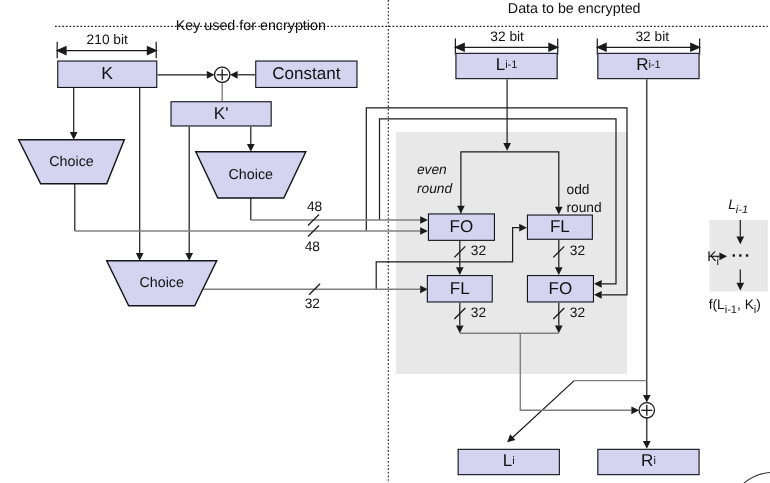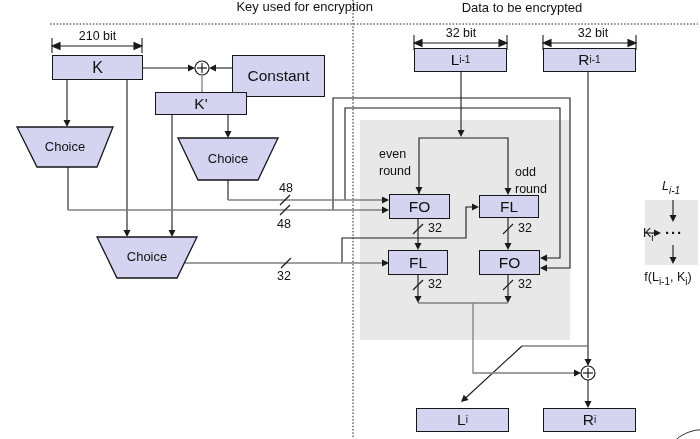--- a/index.html
+++ b/index.html
@@ -156,31 +156,31 @@
           <line x1="202" y1="63" x2="202" y2="73"></line>
       </g>
       <g>
         <circle cx="588" cy="373" r="7"></circle>
         <line x1="583" y1="373" x2="593" y2="373"></line>
           <line x1="588" y1="368" x2="588" y2="378"></line>
       </g>
     </g>
   </svg>
 
-  <div class="lbl title center" style="left:83px;top:0;width:290px;text-align:right;">Key used for encryption</div>
+  <div class="lbl title center" style="left:83px;top:16px;width:290px;">Key used for encryption</div>
   <div class="lbl title center" style="left:412px;top:1px;width:220px;">Data to be encrypted</div>
 
   <div class="lbl small center" style="left:60px;top:29px;width:75px;">210 bit</div>
   <div class="lbl small center" style="left:424px;top:26px;width:74px;">32 bit</div>
   <div class="lbl small center" style="left:556px;top:26px;width:74px;">32 bit</div>
 
   <div class="box" style="left:52px;top:55px;width:91px;height:25px;font-size:16px;">
     <span>K</span>
   </div>
-  <div class="box" style="left:232px;top:55px;width:93px;height:42px;">
+  <div class="box" style="left:232px;top:55px;width:93px;height:25px;">
     <span>Constant</span>
   </div>
   <div class="box" style="left:155px;top:92px;width:92px;height:23px;">
     <span>K'</span>
   </div>
 
   <div class="lbl center" style="left:17px;top:140px;width:96px;font-size:13px;">Choice</div>
   <div class="lbl center" style="left:178px;top:152px;width:100px;font-size:13px;">Choice</div>
   <div class="lbl center" style="left:97px;top:250px;width:100px;font-size:13px;">Choice</div>
 
@@ -190,21 +190,21 @@
 
   <div class="box" style="left:414px;top:48px;width:93px;height:24px;">
     <span>L</span>
       <sub>i-1</sub>
   </div>
   <div class="box" style="left:543px;top:48px;width:93px;height:24px;">
     <span>R</span>
       <sub>i-1</sub>
   </div>
 
-  <div class="lbl small wrap" style="left:379px;top:146px;width:44px;line-height:17px;">even round</div>
+  <div class="lbl small wrap" style="left:379px;top:146px;width:44px;line-height:17px;font-style:italic;">even round</div>
   <div class="lbl small wrap" style="left:515px;top:164px;width:46px;line-height:17px;">odd round</div>
 
   <div class="box" style="left:389px;top:194px;width:61px;height:25px;">
     <span>FO</span>
   </div>
   <div class="box" style="left:479px;top:195px;width:60px;height:23px;">
     <span>FL</span>
   </div>
   <div class="box" style="left:388px;top:250px;width:60px;height:25px;">
     <span>FL</span>

